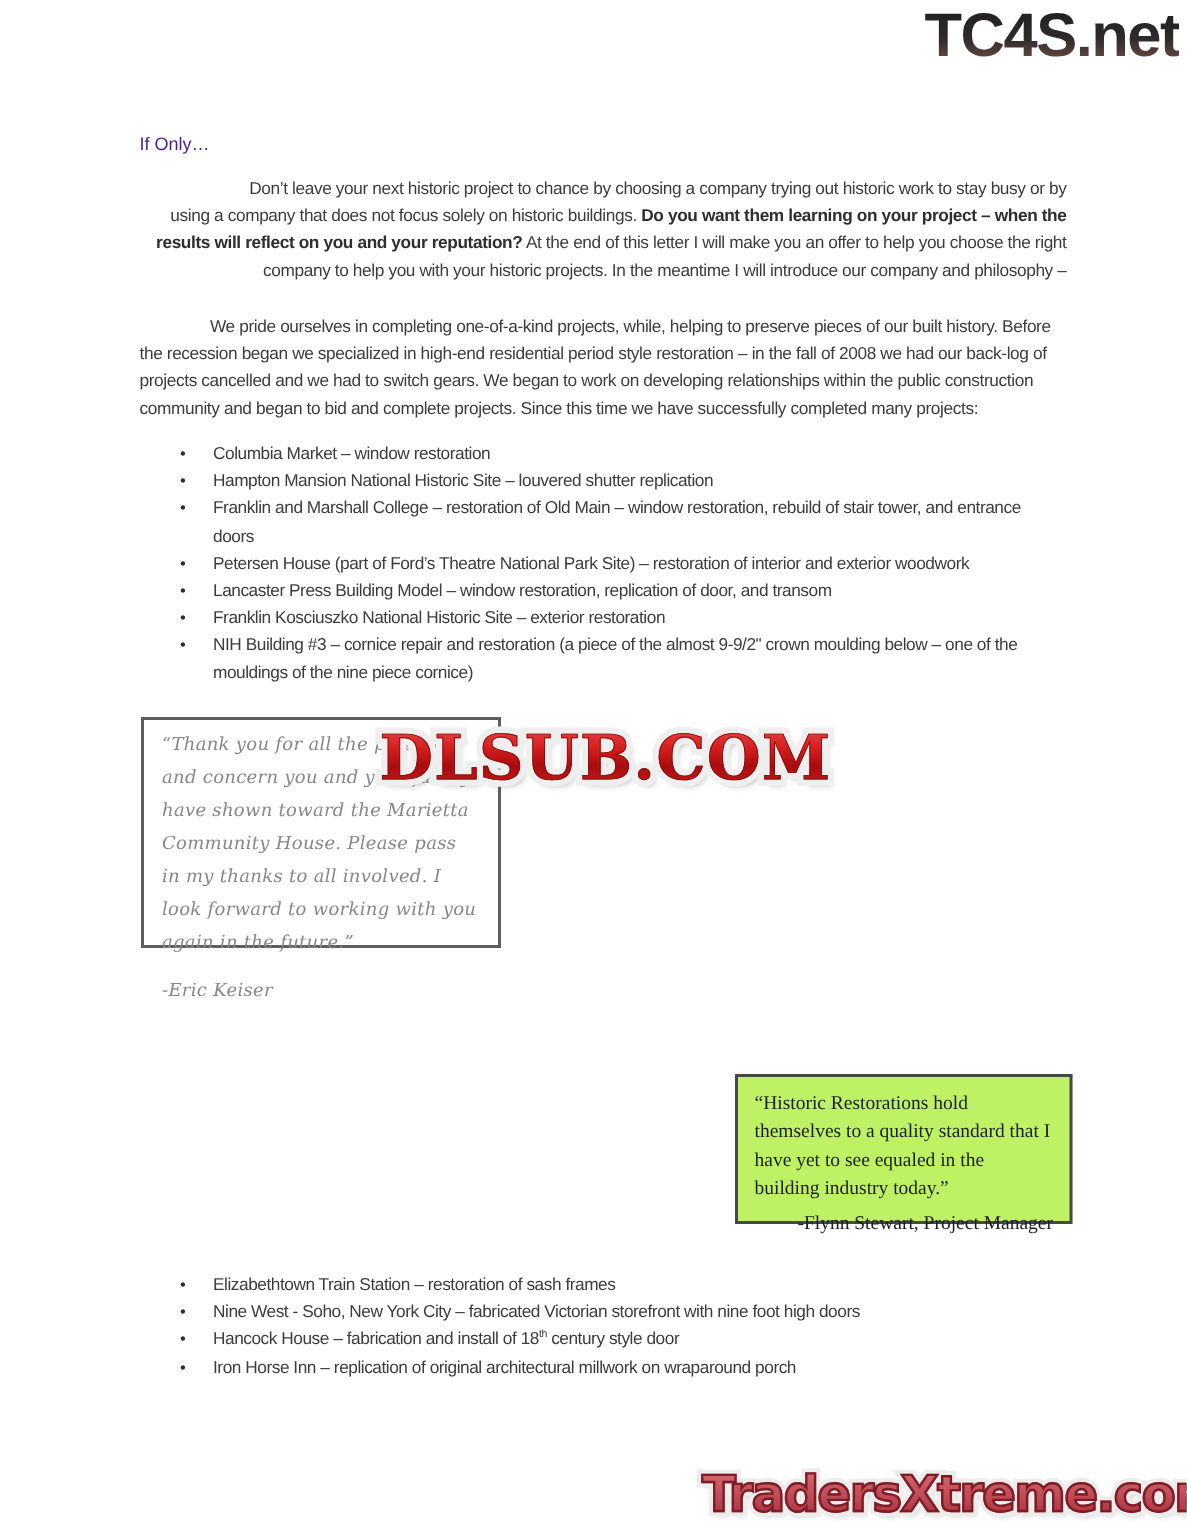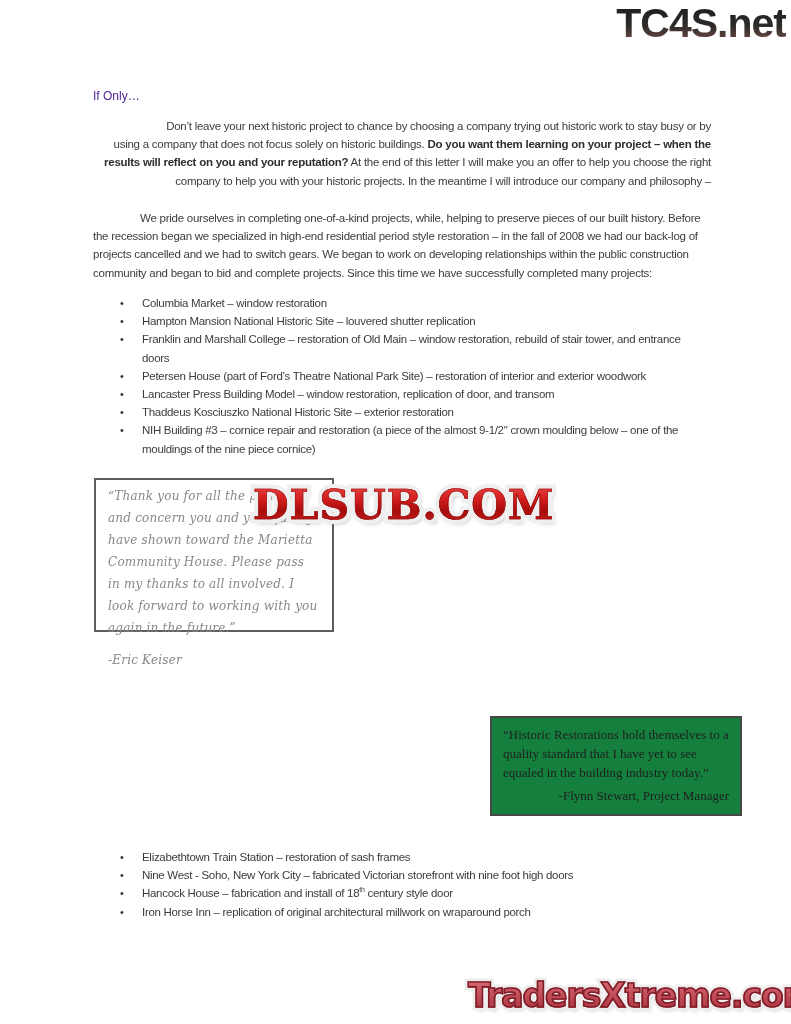--- a/index.html
+++ b/index.html
@@ -61,22 +61,22 @@
 
   
   .box1{
     position:absolute;left:94px;top:478px;width:240px;height:154px;box-sizing:border-box;
     border:2px solid #5e5e5e;background:#fff;padding:5px 12px 0 12px;
     font-family:"DejaVu Serif", serif;font-style:italic;
     font-size:12px;line-height:22px;letter-spacing:0.2px;color:#878787;
   }
   .box1 .attr{margin-top:10px;}
   .box2{
-    position:absolute;left:490px;top:716px;width:252px;height:100px;box-sizing:border-box;
-    border:2px solid #474747;background:#15803d;padding:7px 11px 0 11px;
+    position:absolute;left:490px;top:716px;width:225px;height:100px;box-sizing:border-box;
+    border:2px solid #474747;background:#bef264;padding:7px 11px 0 11px;
     font-family:"Liberation Serif", serif;
     font-size:13px;line-height:19px;color:#1e1e1e;
   }
   .box2 .attr{margin-top:4px;text-align:right;}
 </style>
 </head>
 <body>
 
 <div class="page">
 
@@ -104,25 +104,25 @@
     <li>
         <span class="dot">•</span>
         <span class="li-text">Petersen House (part of Ford’s Theatre National Park Site) – restoration of interior and exterior woodwork</span>
       </li>
     <li>
         <span class="dot">•</span>
         <span class="li-text">Lancaster Press Building Model – window restoration, replication of door, and transom</span>
       </li>
     <li>
         <span class="dot">•</span>
-        <span class="li-text">Thaddeus Kosciuszko National Historic Site – exterior restoration</span>
+        <span class="li-text">Franklin Kosciuszko National Historic Site – exterior restoration</span>
       </li>
     <li>
         <span class="dot">•</span>
-        <span class="li-text">NIH Building #3 – cornice repair and restoration (a piece of the almost 9-1/2" crown moulding below – one of the mouldings of the nine piece cornice)</span>
+        <span class="li-text">NIH Building #3 – cornice repair and restoration (a piece of the almost 9-9/2" crown moulding below – one of the mouldings of the nine piece cornice)</span>
       </li>
   </ul>
 
   <div class="box1">
     <div>“Thank you for all the patience and concern you and your family have shown toward the Marietta Community House.  Please pass in my thanks to all involved.  I look forward to working with you again in the future.”</div>
     <div class="attr">-Eric Keiser</div>
   </div>
 
   <div class="wm-stack wm-dlsub">
     <span class="layer outline">DLSUB.COM</span>

